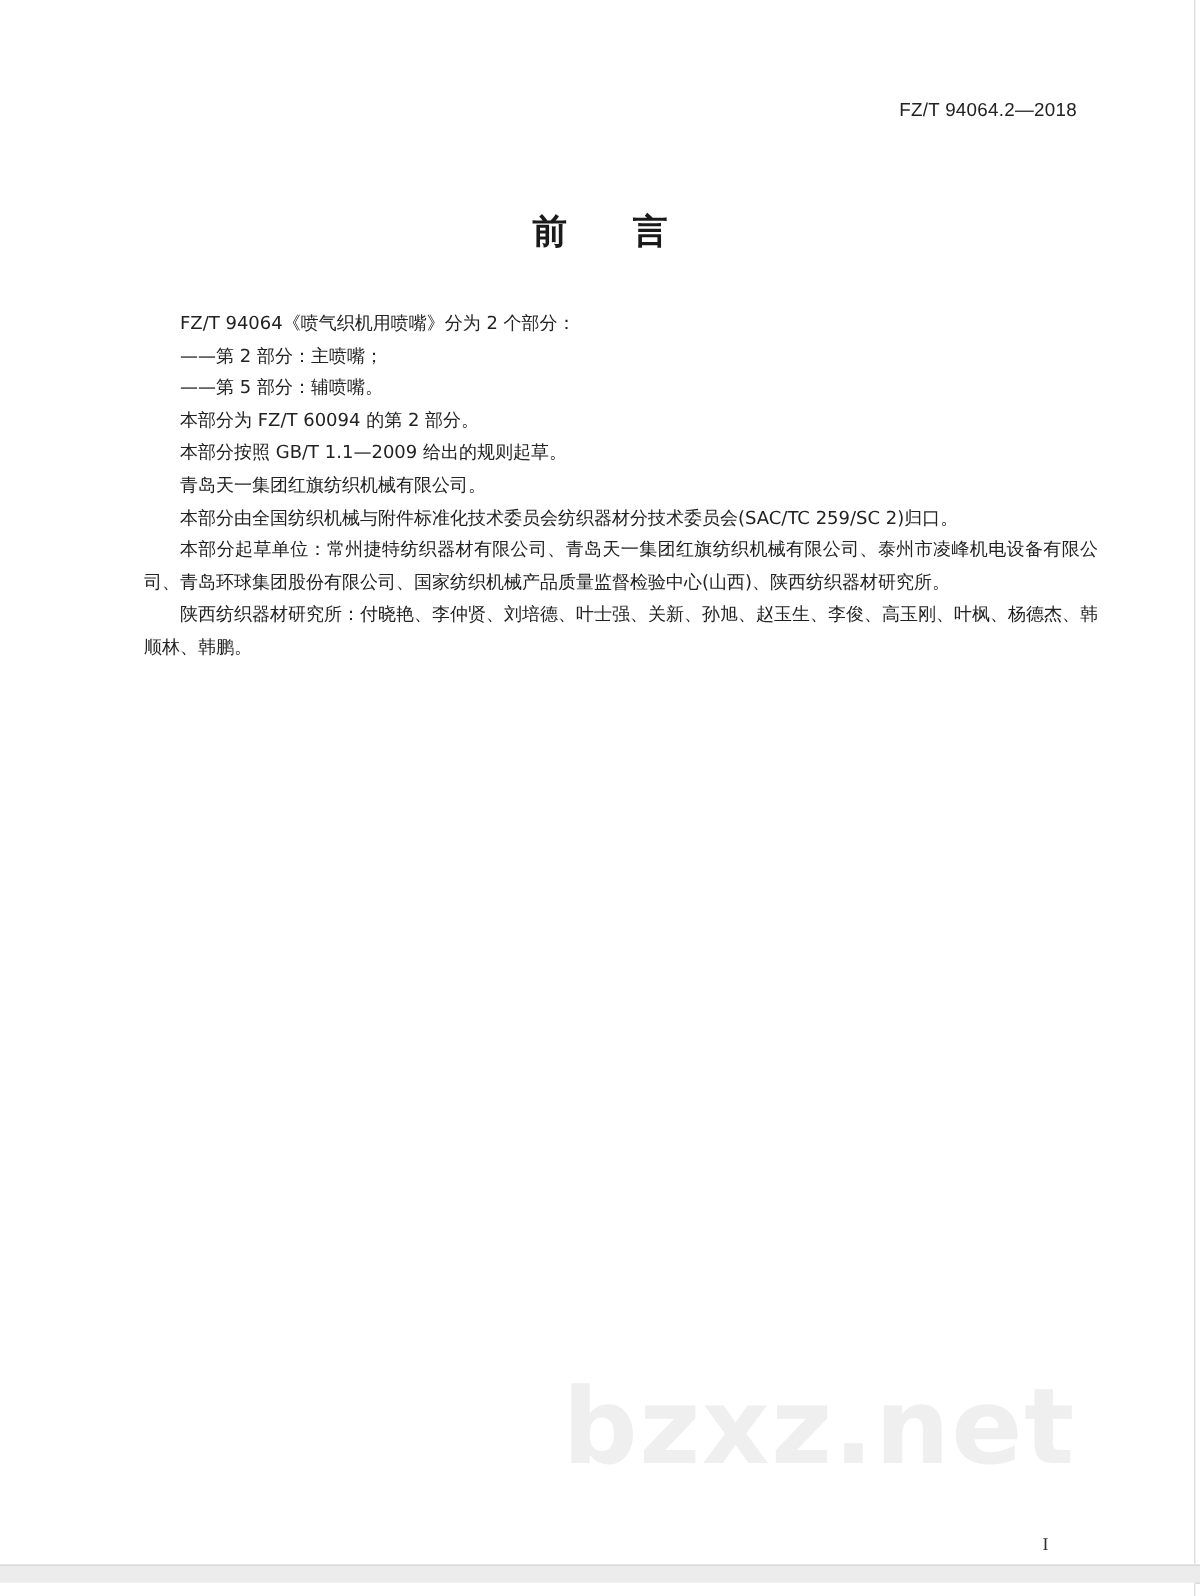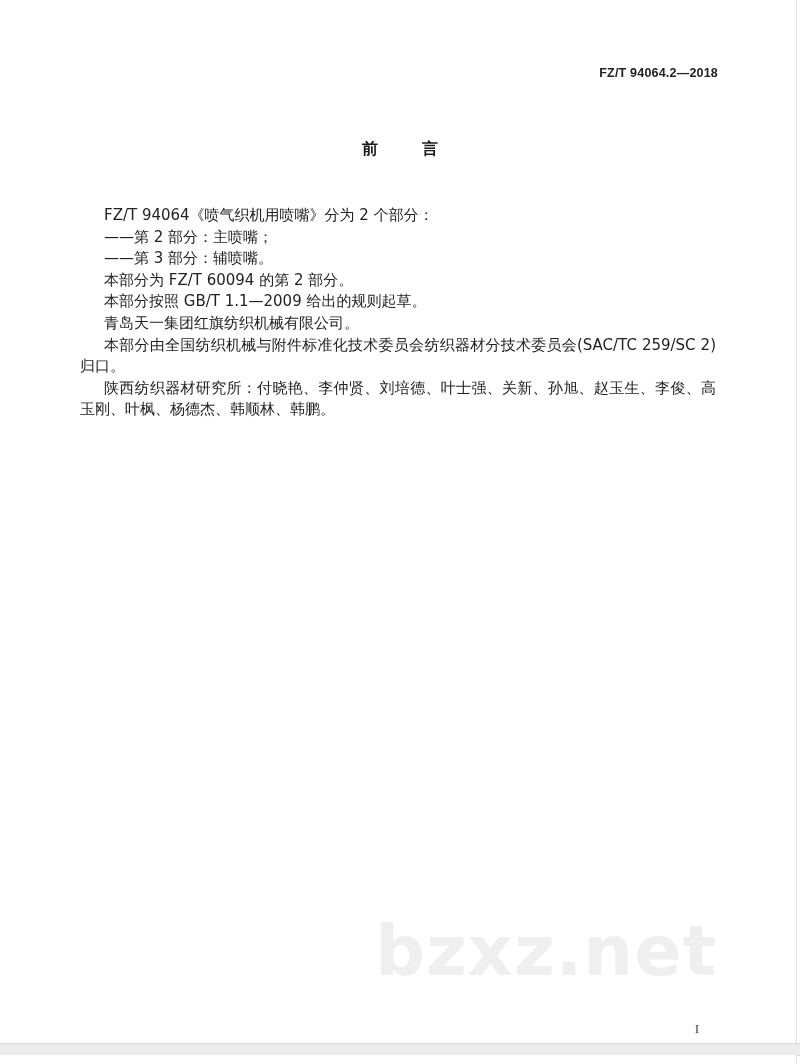--- a/index.html
+++ b/index.html
@@ -41,48 +41,48 @@
       width: 796px;
       height: 9px;
       background: #ffffff;
       border-right: 1px solid #e2e2e2;
     }
     .std-code {
       position: absolute;
       right: 78px;
       top: 66px;
       font-family: "Liberation Sans", "DejaVu Sans", sans-serif;
-      font-weight: bold;
+      font-weight: normal;
       font-size: 12.5px;
       letter-spacing: 0.2px;
       color: #222;
     }
     .title {
       position: absolute;
       left: 0;
       width: 800px;
       top: 139px;
       text-align: center;
       font-family: "DejaVu Sans", sans-serif;
       font-weight: bold;
-      font-size: 16px;
+      font-size: 23px;
       letter-spacing: 0;
       color: #1a1a1a;
     }
     .title span.gap {
       display: inline-block;
       width: 44px;
     }
     .body {
       position: absolute;
-      left: 80px;
+      left: 96px;
       top: 205px;
       width: 636px;
       font-family: "DejaVu Sans", sans-serif;
-      font-size: 15px;
+      font-size: 12px;
       line-height: 21.6px;
       color: #222;
     }
     .body p {
       margin: 0;
       text-indent: 24px;
       text-align: justify;
       text-align-last: left;
     }
     .body p.list {
@@ -113,25 +113,26 @@
 <div class="page">
   <div class="std-code">FZ/T 94064.2—2018</div>
 
   <div class="title">
     <span>前</span><span class="gap"></span><span>言</span>
   </div>
 
   <div class="body">
     <p>FZ/T 94064《喷气织机用喷嘴》分为 2 个部分：</p>
     <p class="list">——第 2 部分：主喷嘴；</p>
-    <p class="list">——第 3 部分：辅喷嘴。</p>
+    <p class="list">——第 5 部分：辅喷嘴。</p>
     <p>本部分为 FZ/T 60094 的第 2 部分。</p>
     <p>本部分按照 GB/T 1.1—2009 给出的规则起草。</p>
     <p>青岛天一集团红旗纺织机械有限公司。</p>
     <p>本部分由全国纺织机械与附件标准化技术委员会纺织器材分技术委员会(SAC/TC 259/SC 2)归口。</p>
+    <p>本部分起草单位：常州捷特纺织器材有限公司、青岛天一集团红旗纺织机械有限公司、泰州市凌峰机电设备有限公司、青岛环球集团股份有限公司、国家纺织机械产品质量监督检验中心(山西)、陕西纺织器材研究所。</p>
     <p>陕西纺织器材研究所：付晓艳、李仲贤、刘培德、叶士强、关新、孙旭、赵玉生、李俊、高玉刚、叶枫、杨德杰、韩顺林、韩鹏。</p>
   </div>
 
   <div class="watermark">bzxz.net</div>
 
   <div class="page-num">I</div>
 </div>
 
 <div class="page-gap"></div>
 <div class="next-page"></div>

